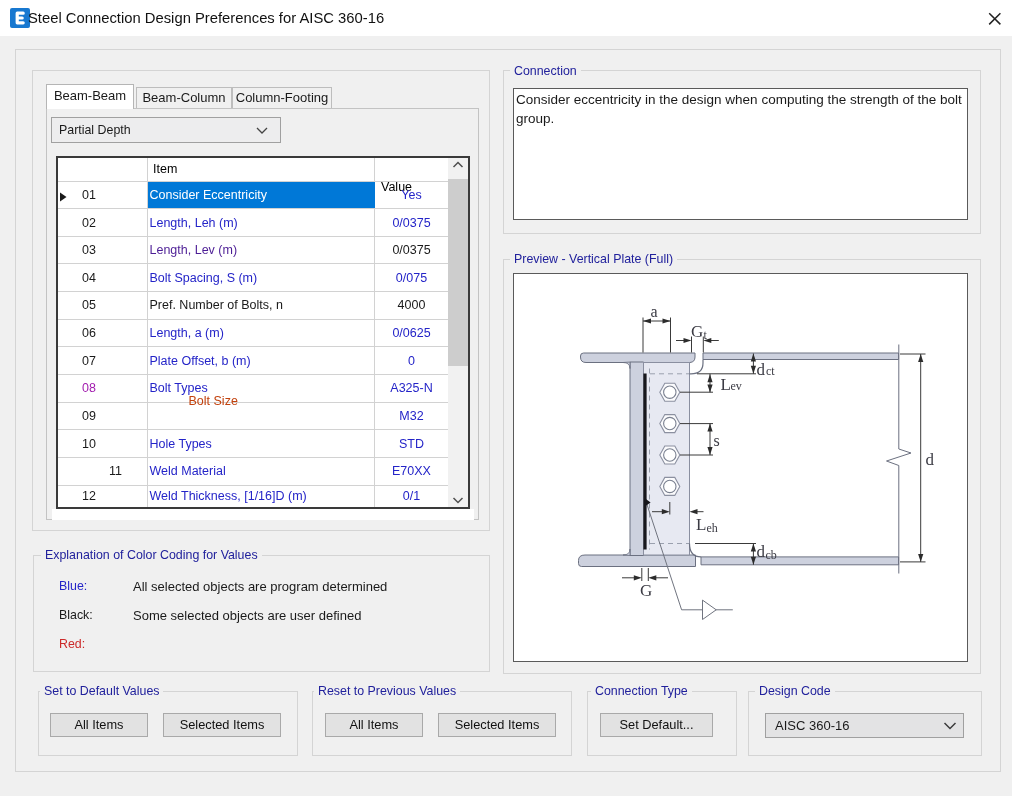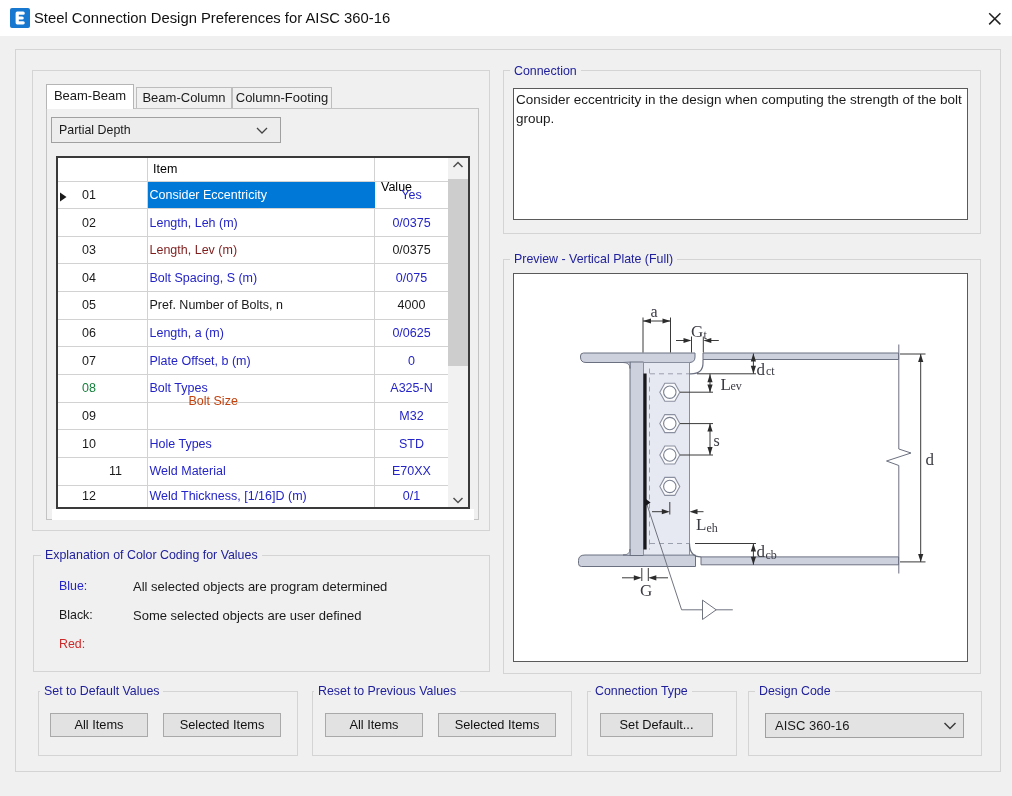--- a/index.html
+++ b/index.html
@@ -19,21 +19,21 @@
 </head>
 <body>
 
 <div id="title">
   <svg class="abs" style="left:10px; top:8px;" width="20" height="20" viewBox="0 0 20 20">
       <rect x="0" y="0" width="20" height="20" rx="2" fill="#1878d0"></rect>
       <g stroke="#ffffff" stroke-width="3.2" stroke-linecap="round" fill="none">
         <path d="M7.2,5.2 L13.2,5.2 M7.2,5.4 L7.2,14.6 M7.2,10 L12.2,10 M7.2,14.8 L13.2,14.8"></path>
       </g>
     </svg>
-  <div class="abs" style="left:34px; top:0; height:28px; line-height:37px; font-size:14.8px; color:#111;">Steel Connection Design Preferences for AISC 360-16</div>
+  <div class="abs" style="left:28px; top:0; height:28px; line-height:37px; font-size:14.8px; color:#111;">Steel Connection Design Preferences for AISC 360-16</div>
   <svg class="abs" style="left:988px; top:12px;" width="14" height="14" viewBox="0 0 14 14">
     <path d="M1.2,1.2 L12.4,12.4 M12.4,1.2 L1.2,12.4" stroke="#222" stroke-width="1.5" fill="none"></path>
   </svg>
 </div>
 
 <div id="dlg">
 
 <div class="gb" style="left:15px; top:12.5px; width:986px; height:723px;"></div>
 
 <div class="gb" style="left:32px; top:34px; width:458px; height:461px;"></div>
@@ -82,40 +82,40 @@
 
 <div class="cell" style="left:56px; top:151.8px; width:66px; text-align:center; color:#1a1a1a;">01</div>
 <div class="cell" style="left:149.5px; top:151.8px; color:#ffffff;">Consider Eccentricity</div>
 <div class="cell" style="left:375px; top:151.8px; width:73px; text-align:center; color:#2424c8;">Yes</div>
 <div class="hline" style="left:58px; top:172.1px; width:390px;"></div>
 <div class="cell" style="left:56px; top:179.5px; width:66px; text-align:center; color:#1a1a1a;">02</div>
 <div class="cell" style="left:149.5px; top:179.5px; color:#2424c8;">Length, Leh (m)</div>
 <div class="cell" style="left:375px; top:179.5px; width:73px; text-align:center; color:#2424c8;">0/0375</div>
 <div class="hline" style="left:58px; top:199.8px; width:390px;"></div>
 <div class="cell" style="left:56px; top:207.1px; width:66px; text-align:center; color:#1a1a1a;">03</div>
-<div class="cell" style="left:149.5px; top:207.1px; color:#7f1d1d;">Length, Lev (m)</div>
+<div class="cell" style="left:149.5px; top:207.1px; color:#4c1d95;">Length, Lev (m)</div>
 <div class="cell" style="left:375px; top:207.1px; width:73px; text-align:center; color:#1a1a1a;">0/0375</div>
 <div class="hline" style="left:58px; top:227.4px; width:390px;"></div>
 <div class="cell" style="left:56px; top:234.7px; width:66px; text-align:center; color:#1a1a1a;">04</div>
 <div class="cell" style="left:149.5px; top:234.7px; color:#2424c8;">Bolt Spacing, S (m)</div>
 <div class="cell" style="left:375px; top:234.7px; width:73px; text-align:center; color:#2424c8;">0/075</div>
 <div class="hline" style="left:58px; top:255.1px; width:390px;"></div>
 <div class="cell" style="left:56px; top:262.4px; width:66px; text-align:center; color:#1a1a1a;">05</div>
 <div class="cell" style="left:149.5px; top:262.4px; color:#1a1a1a;">Pref. Number of Bolts, n</div>
 <div class="cell" style="left:375px; top:262.4px; width:73px; text-align:center; color:#1a1a1a;">4000</div>
 <div class="hline" style="left:58px; top:282.7px; width:390px;"></div>
 <div class="cell" style="left:56px; top:290px; width:66px; text-align:center; color:#1a1a1a;">06</div>
 <div class="cell" style="left:149.5px; top:290px; color:#2424c8;">Length, a (m)</div>
 <div class="cell" style="left:375px; top:290px; width:73px; text-align:center; color:#2424c8;">0/0625</div>
 <div class="hline" style="left:58px; top:310.3px; width:390px;"></div>
 <div class="cell" style="left:56px; top:317.7px; width:66px; text-align:center; color:#1a1a1a;">07</div>
 <div class="cell" style="left:149.5px; top:317.7px; color:#2424c8;">Plate Offset, b (m)</div>
 <div class="cell" style="left:375px; top:317.7px; width:73px; text-align:center; color:#2424c8;">0</div>
 <div class="hline" style="left:58px; top:338.0px; width:390px;"></div>
-<div class="cell" style="left:56px; top:345.3px; width:66px; text-align:center; color:#15803d;">08</div>
+<div class="cell" style="left:56px; top:345.3px; width:66px; text-align:center; color:#a21caf;">08</div>
 <div class="cell" style="left:149.5px; top:345.3px; color:#2424c8;">Bolt Types</div>
 <div class="cell" style="left:375px; top:345.3px; width:73px; text-align:center; color:#2424c8;">A325-N</div>
 <div class="hline" style="left:58px; top:365.6px; width:390px;"></div>
 <div class="cell" style="left:56px; top:372.9px; width:66px; text-align:center; color:#1a1a1a;">09</div>
 <div class="cell" style="left:149.5px; top:358px; color:#c2410c;margin-left:39px;">Bolt Size</div>
 <div class="cell" style="left:375px; top:372.9px; width:73px; text-align:center; color:#2424c8;">M32</div>
 <div class="hline" style="left:58px; top:393.3px; width:390px;"></div>
 <div class="cell" style="left:56px; top:400.6px; width:66px; text-align:center; color:#1a1a1a;">10</div>
 <div class="cell" style="left:149.5px; top:400.6px; color:#2424c8;">Hole Types</div>
 <div class="cell" style="left:375px; top:400.6px; width:73px; text-align:center; color:#2424c8;">STD</div>

